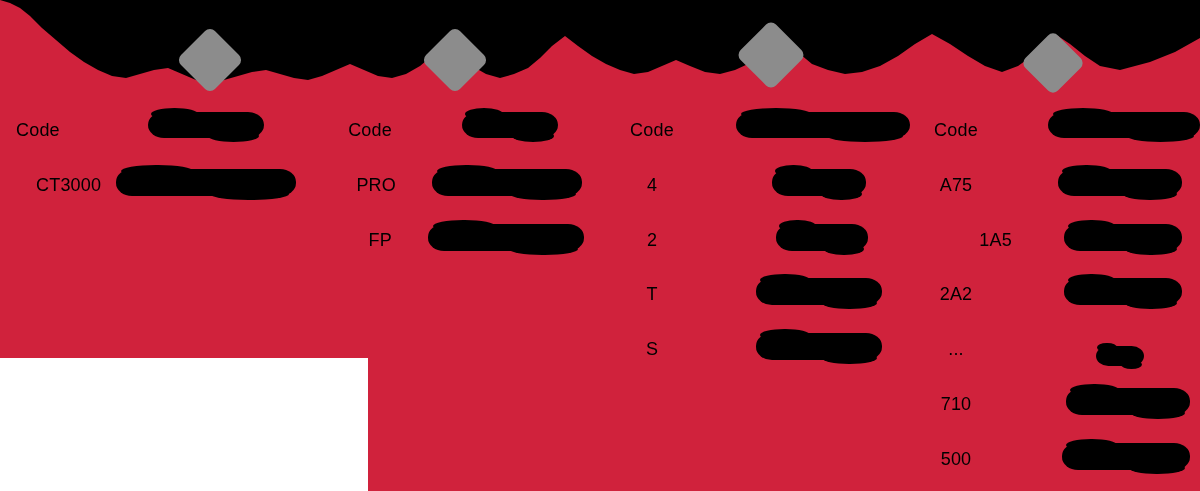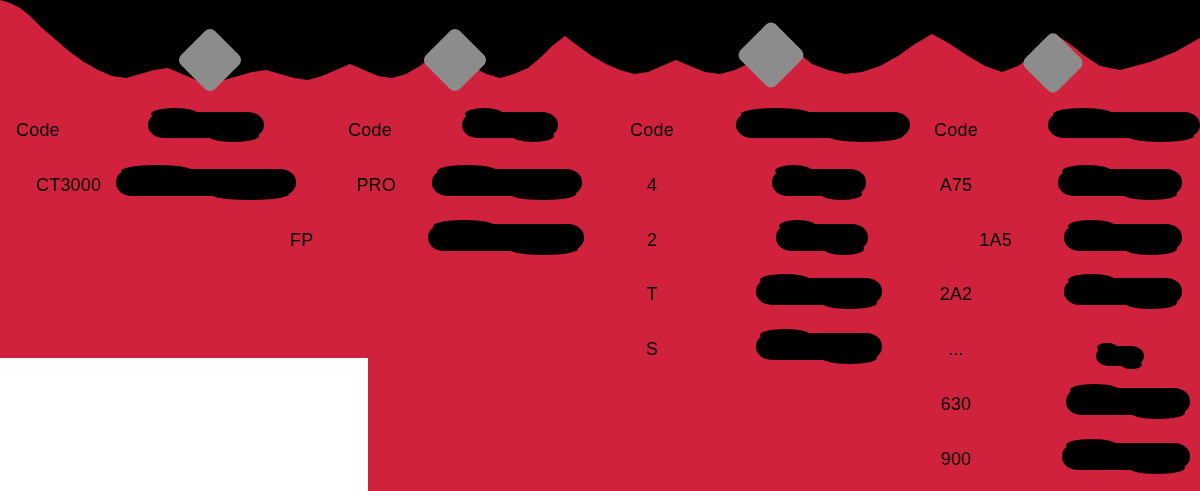--- a/index.html
+++ b/index.html
@@ -97,21 +97,21 @@
     <div class="desc-blob" style="left:116px; top:169px; width:180px; height:27px;"></div>
   </div>
 
   <div class="column" style="left:0; top:0;">
     <div class="code-cell" style="left:290px; top:108px; width:102px; text-align:right;">Code</div>
     <div class="desc-blob" style="left:462px; top:112px; width:96px; height:26px;"></div>
 
     <div class="code-cell" style="left:294px; top:163px; width:102px; text-align:right;">PRO</div>
     <div class="desc-blob" style="left:432px; top:169px; width:150px; height:27px;"></div>
 
-    <div class="code-cell" style="left:290px; top:218px; width:102px; text-align:left;">FP</div>
+    <div class="code-cell" style="left:290px; top:218px; width:102px; text-align:right;">FP</div>
     <div class="desc-blob" style="left:428px; top:224px; width:156px; height:27px;"></div>
   </div>
 
   <div class="column" style="left:0; top:0;">
     <div class="code-cell" style="left:600px; top:108px; width:104px; text-align:center;">Code</div>
     <div class="desc-blob" style="left:736px; top:112px; width:174px; height:26px;"></div>
 
     <div class="code-cell" style="left:600px; top:163px; width:104px; text-align:center;">4</div>
     <div class="desc-blob" style="left:772px; top:169px; width:94px; height:27px;"></div>
 
@@ -134,22 +134,22 @@
 
     <div class="code-cell" style="left:900px; top:218px; width:112px; text-align:right;">1A5</div>
     <div class="desc-blob" style="left:1064px; top:224px; width:118px; height:27px;"></div>
 
     <div class="code-cell" style="left:900px; top:272px; width:112px; text-align:center;">2A2</div>
     <div class="desc-blob" style="left:1064px; top:278px; width:118px; height:27px;"></div>
 
     <div class="code-cell" style="left:900px; top:327px; width:112px; text-align:center;">...</div>
     <div class="desc-blob" style="left:1096px; top:346px; width:48px; height:20px;"></div>
 
-    <div class="code-cell" style="left:900px; top:382px; width:112px; text-align:center;">630</div>
+    <div class="code-cell" style="left:900px; top:382px; width:112px; text-align:center;">710</div>
     <div class="desc-blob" style="left:1066px; top:388px; width:124px; height:27px;"></div>
 
-    <div class="code-cell" style="left:900px; top:437px; width:112px; text-align:center;">900</div>
+    <div class="code-cell" style="left:900px; top:437px; width:112px; text-align:center;">500</div>
     <div class="desc-blob" style="left:1062px; top:443px; width:128px; height:27px;"></div>
   </div>
 
   <div id="white-block"></div>
 
 </div>
 
 </body></html>

